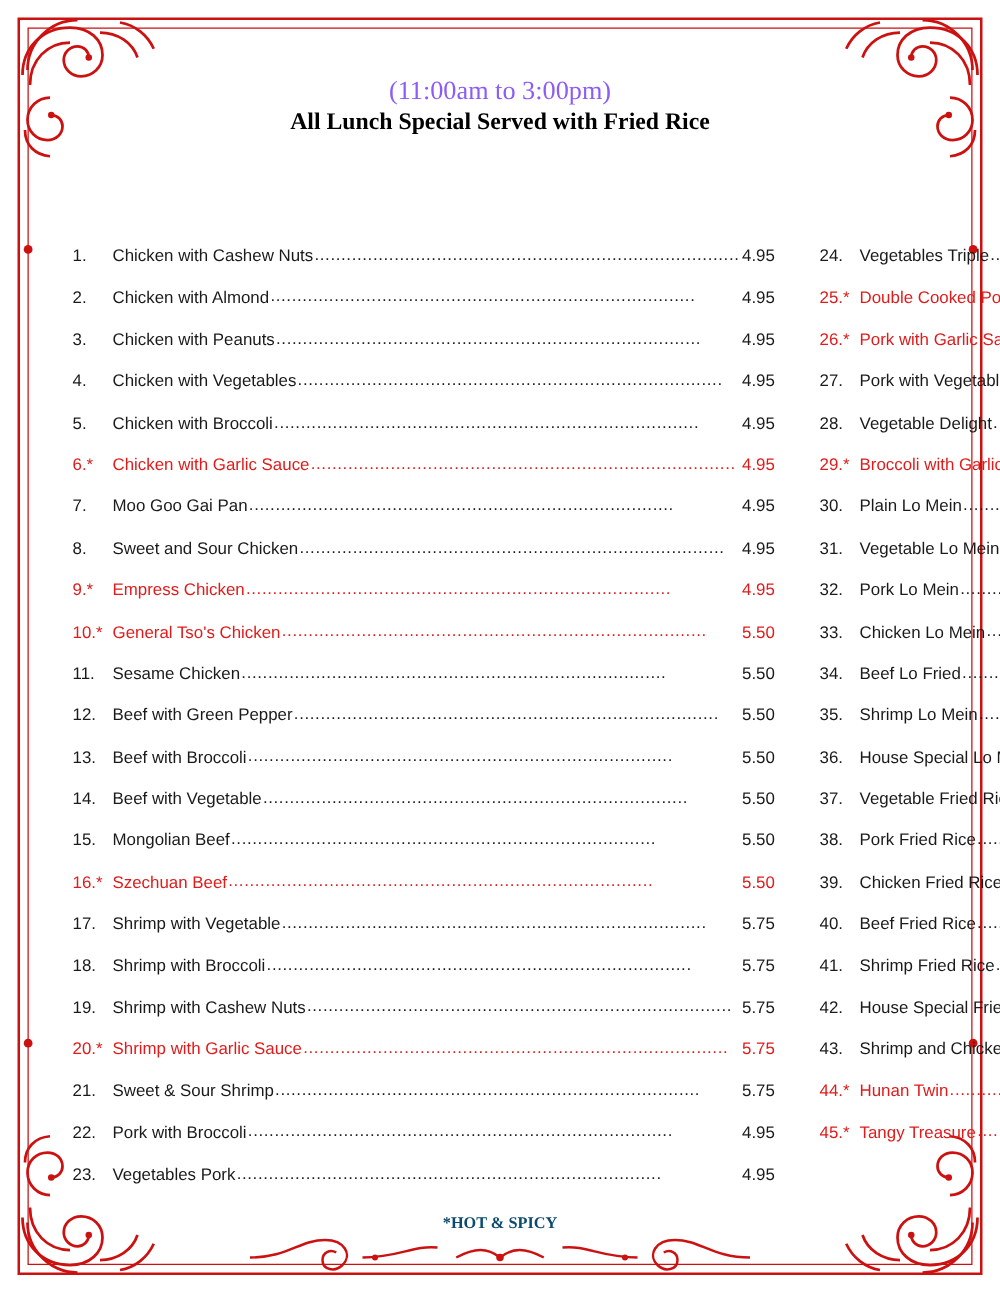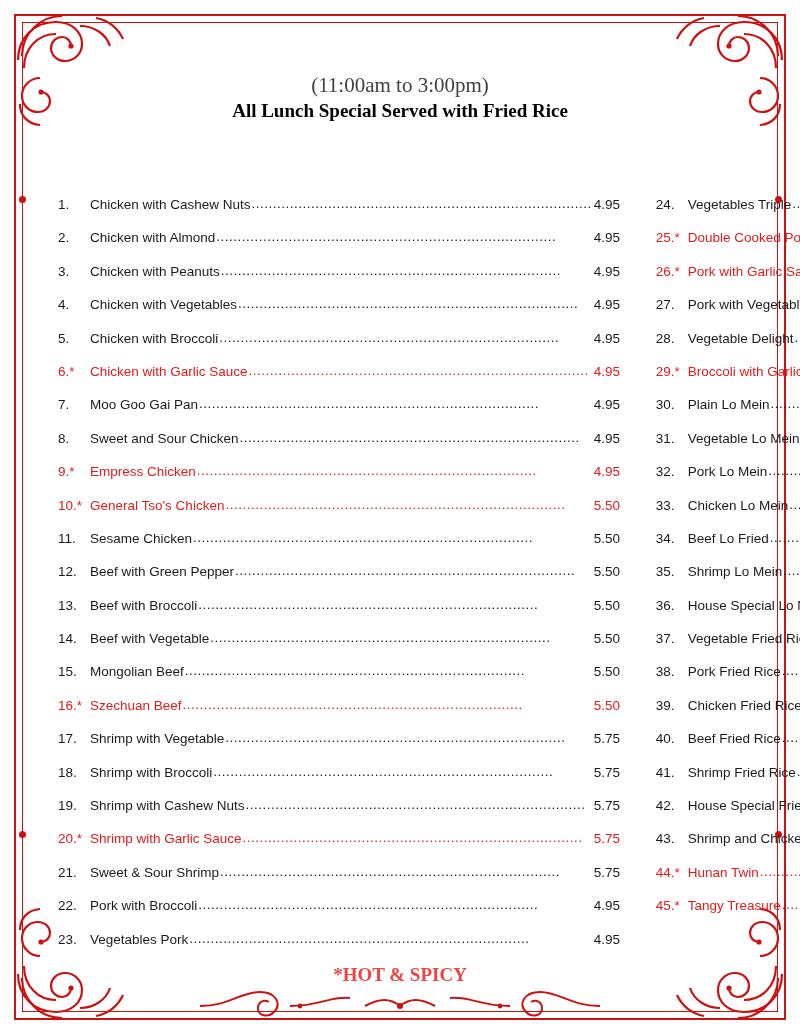--- a/index.html
+++ b/index.html
@@ -87,22 +87,22 @@
     font-weight: bold;
     font-size: 52px;
     letter-spacing: 1px;
     color: #cc1111;
     line-height: 1.02;
     margin: 0;
   }
   .hours {
     font-family: "Liberation Serif", serif;
     font-size: 21px;
-    color: #404040;
-    margin-top: 21px;
+    color: #8b5cf6;
+    margin-top: 8px;
   }
   .subline {
     font-family: "Liberation Serif", serif;
     font-weight: bold;
     font-size: 19px;
     color: #000;
     margin-top: 0;
     line-height: 1.35;
   }
   .subline2 {
@@ -163,22 +163,22 @@
 
   
   .footer-note {
     position: absolute;
     left: 0;
     right: 0;
     bottom: 48px;
     text-align: center;
     font-family: "Liberation Serif", serif;
     font-weight: bold;
-    font-size: 19px;
-    color: #ef4444;
+    font-size: 13px;
+    color: #0c4a6e;
   }
 </style>
 </head>
 <body>
 
 <div class="page">
 
   <div class="border-outer"></div>
   <div class="border-inner"></div>
 

